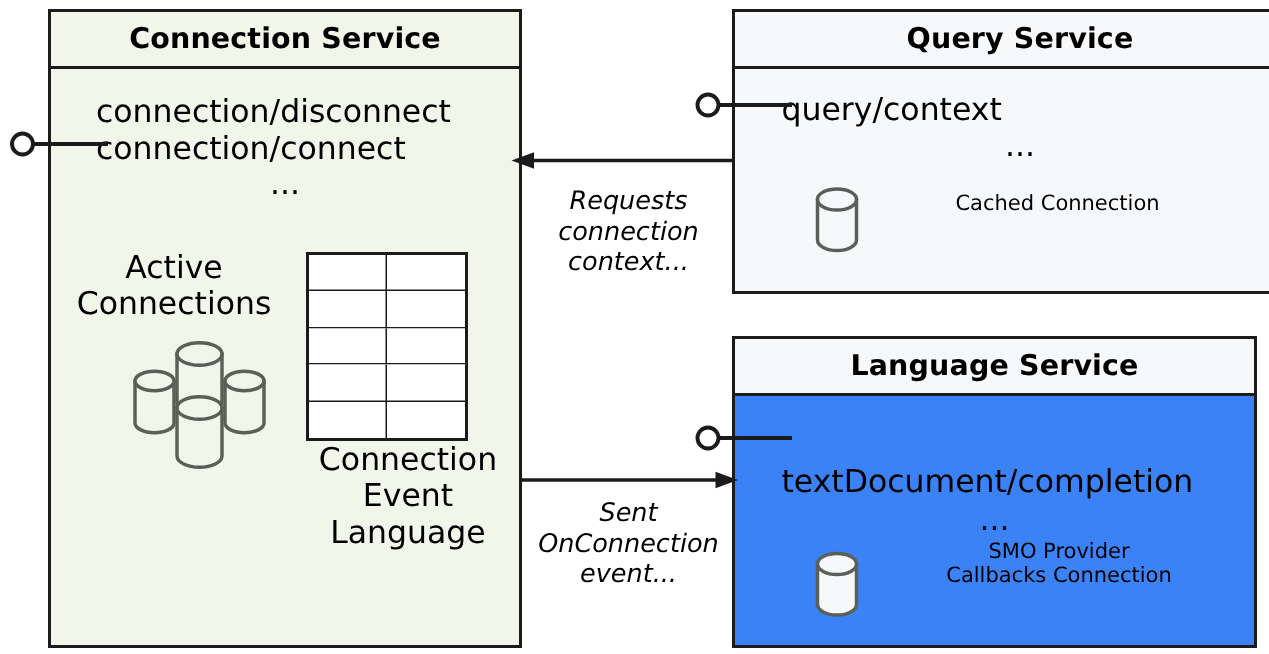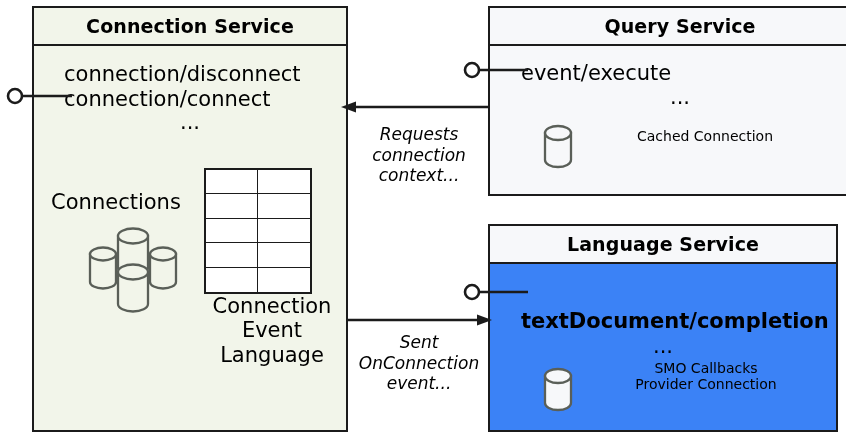--- a/index.html
+++ b/index.html
@@ -105,21 +105,21 @@
     width: 100%;
     left: 0;
   }
 
   #cs-ops  { left: 30px;  top: 16px; }
   #cs-dots { top: 66px; }
 
   #qs-ops  { left: 31px;  top: 15px; }
   #qs-dots { top: 41px; }
 
-  #ls-ops  { left: 31px;  top: 45px; font-weight: bold; }
+  #ls-ops  { left: 31px;  top: 45px; }
   #ls-dots { top: 72px; }
 
   
   .inner-label {
     position: absolute;
     font-size: 21px;
     line-height: 1.16;
     text-align: center;
   }
   #active-connections-label {
@@ -207,21 +207,21 @@
     </div>
     <div class="body">
 
       <div class="iface-list" id="cs-ops">
         <span class="op">connection/disconnect</span>
         <span class="op">connection/connect</span>
       </div>
       <div class="iface-ellipsis" id="cs-dots">...</div>
 
       <div class="inner-label" id="active-connections-label">
-        <br>
+        <span>Active</span><br>
         <span>Connections</span>
       </div>
 
       <div class="icon-holder" id="active-connections-icon">
         <svg width="106" height="92" viewBox="0 0 106 92">
           <g fill="#f2f5ea" stroke="#5a5f58" stroke-width="2.3">
 
             <path d="M10 30 L10 58 A13 6.5 0 0 0 36 58 L36 30 Z"></path>
             <ellipse cx="23" cy="30" rx="13" ry="6.5"></ellipse>
 
@@ -259,21 +259,21 @@
     </div>
   </div>
 
   <div class="component" id="query-service">
     <div class="title-bar">
       <span class="title-text">Query Service</span>
     </div>
     <div class="body">
 
       <div class="iface-list" id="qs-ops">
-        <span class="op">event/execute</span>
+        <span class="op">query/context</span>
       </div>
       <div class="iface-ellipsis" id="qs-dots">...</div>
 
       <div class="icon-holder" id="cached-connection-icon">
         <svg width="40" height="46" viewBox="0 0 40 46">
           <g fill="#f7f8fa" stroke="#5a5f58" stroke-width="2.3">
             <path d="M7 9 L7 36 A13 7 0 0 0 33 36 L33 9 Z"></path>
             <ellipse cx="20" cy="9" rx="13" ry="7"></ellipse>
           </g>
         </svg>
@@ -298,22 +298,22 @@
       <div class="icon-holder" id="smo-icon">
         <svg width="40" height="46" viewBox="0 0 40 46">
           <g fill="#f7f8fa" stroke="#5a5f58" stroke-width="2.3">
             <path d="M7 9 L7 36 A13 7 0 0 0 33 36 L33 9 Z"></path>
             <ellipse cx="20" cy="9" rx="13" ry="7"></ellipse>
           </g>
         </svg>
       </div>
 
       <div class="store-label" id="smo-label">
-        <span>SMO Callbacks</span><br>
-        <span>Provider Connection</span>
+        <span>SMO Provider</span><br>
+        <span>Callbacks Connection</span>
       </div>
 
     </div>
   </div>
 
   <svg class="lollipop" style="left:0; top:0; position:absolute;" width="846" height="436" viewBox="0 0 846 436">
 
     <g>
       <line x1="22" y1="96" x2="72" y2="96" stroke="#1b1b1b" stroke-width="2.6"></line>
       <circle cx="15" cy="96" r="7" fill="#ffffff" stroke="#1b1b1b" stroke-width="2.6"></circle>

